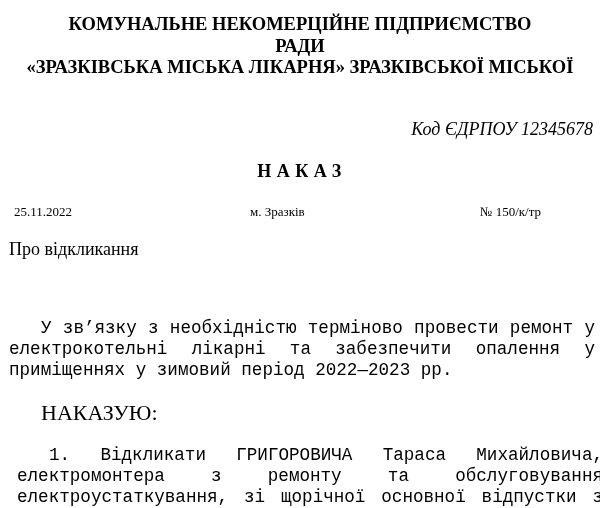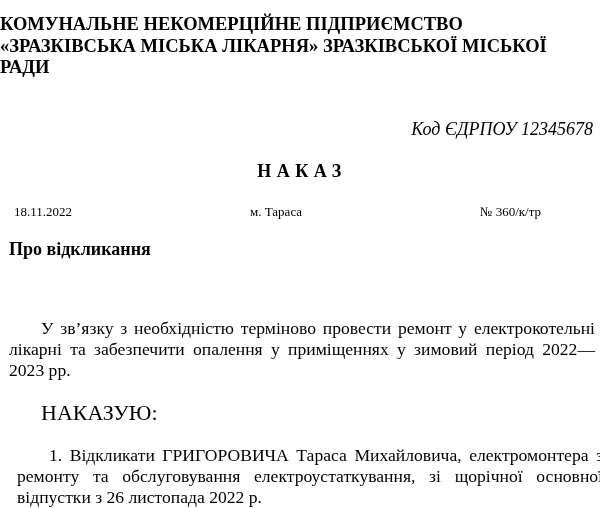--- a/index.html
+++ b/index.html
@@ -13,21 +13,21 @@
       overflow: hidden;
       position: relative;
       font-family: "Liberation Serif", "DejaVu Serif", serif;
       color: #000000;
     }
     .abs { position: absolute; }
     .org-header {
       left: 0;
       top: 14px;
       width: 600px;
-      text-align: left;
+      text-align: center;
       font-weight: bold;
       font-size: 18.5px;
       line-height: 21.7px;
     }
     .org-header div { white-space: nowrap; }
     .edrpou {
       right: 7px;
       top: 118px;
       font-size: 18px;
       line-height: 22px;
@@ -51,61 +51,62 @@
       font-size: 13px;
       line-height: 16px;
       white-space: nowrap;
     }
     .meta-date { left: 14px; }
     .meta-city { left: 250px; }
     .meta-number { left: 480px; }
     .subject {
       left: 9px;
       top: 238px;
-      font-weight: bold;
+      font-weight: normal;
       font-size: 18px;
       line-height: 22px;
       text-align: right;
     }
     .subject div { white-space: nowrap; }
     .para {
       left: 9px;
       width: 586px;
       font-size: 17.6px;
       line-height: 21px;
       text-align: justify;
       text-indent: 32px;
+      font-family: Liberation Mono, monospace;
     }
     .para-preamble { top: 318px; }
     .order-word {
       left: 41px;
       top: 402px;
       font-size: 22px;
       line-height: 21px;
       white-space: nowrap;
       text-align: right;
     }
     .para-item1 { top: 445px; margin-left: 8px; }
   </style>
 </head>
 <body>
 
 <div class="abs org-header">
   <div>КОМУНАЛЬНЕ НЕКОМЕРЦІЙНЕ ПІДПРИЄМСТВО</div>
+  <div>РАДИ</div>
   <div>«ЗРАЗКІВСЬКА МІСЬКА ЛІКАРНЯ» ЗРАЗКІВСЬКОЇ МІСЬКОЇ</div>
-  <div>РАДИ</div>
 </div>
 
 <div class="abs edrpou">Код ЄДРПОУ 12345678</div>
 
 <div class="abs order-title">НАКАЗ</div>
 
-<div class="abs meta meta-date">18.11.2022</div>
-<div class="abs meta meta-city">м. Тараса</div>
-<div class="abs meta meta-number">№ 360/к/тр</div>
+<div class="abs meta meta-date">25.11.2022</div>
+<div class="abs meta meta-city">м. Зразків</div>
+<div class="abs meta meta-number">№ 150/к/тр</div>
 
 <div class="abs subject">
   <div>Про відкликання</div>
 </div>
 
 <div class="abs para para-preamble">У зв’язку з необхідністю терміново провести ремонт у електрокотельні лікарні та забезпечити опалення у приміщеннях у зимовий період 2022—2023 рр.</div>
 
 <div class="abs order-word">НАКАЗУЮ:</div>
 
 <div class="abs para para-item1">1. Відкликати ГРИГОРОВИЧА Тараса Михайловича, електромонтера з ремонту та обслуговування електроустаткування, зі щорічної основної відпустки з 26 листопада 2022 р.</div>

